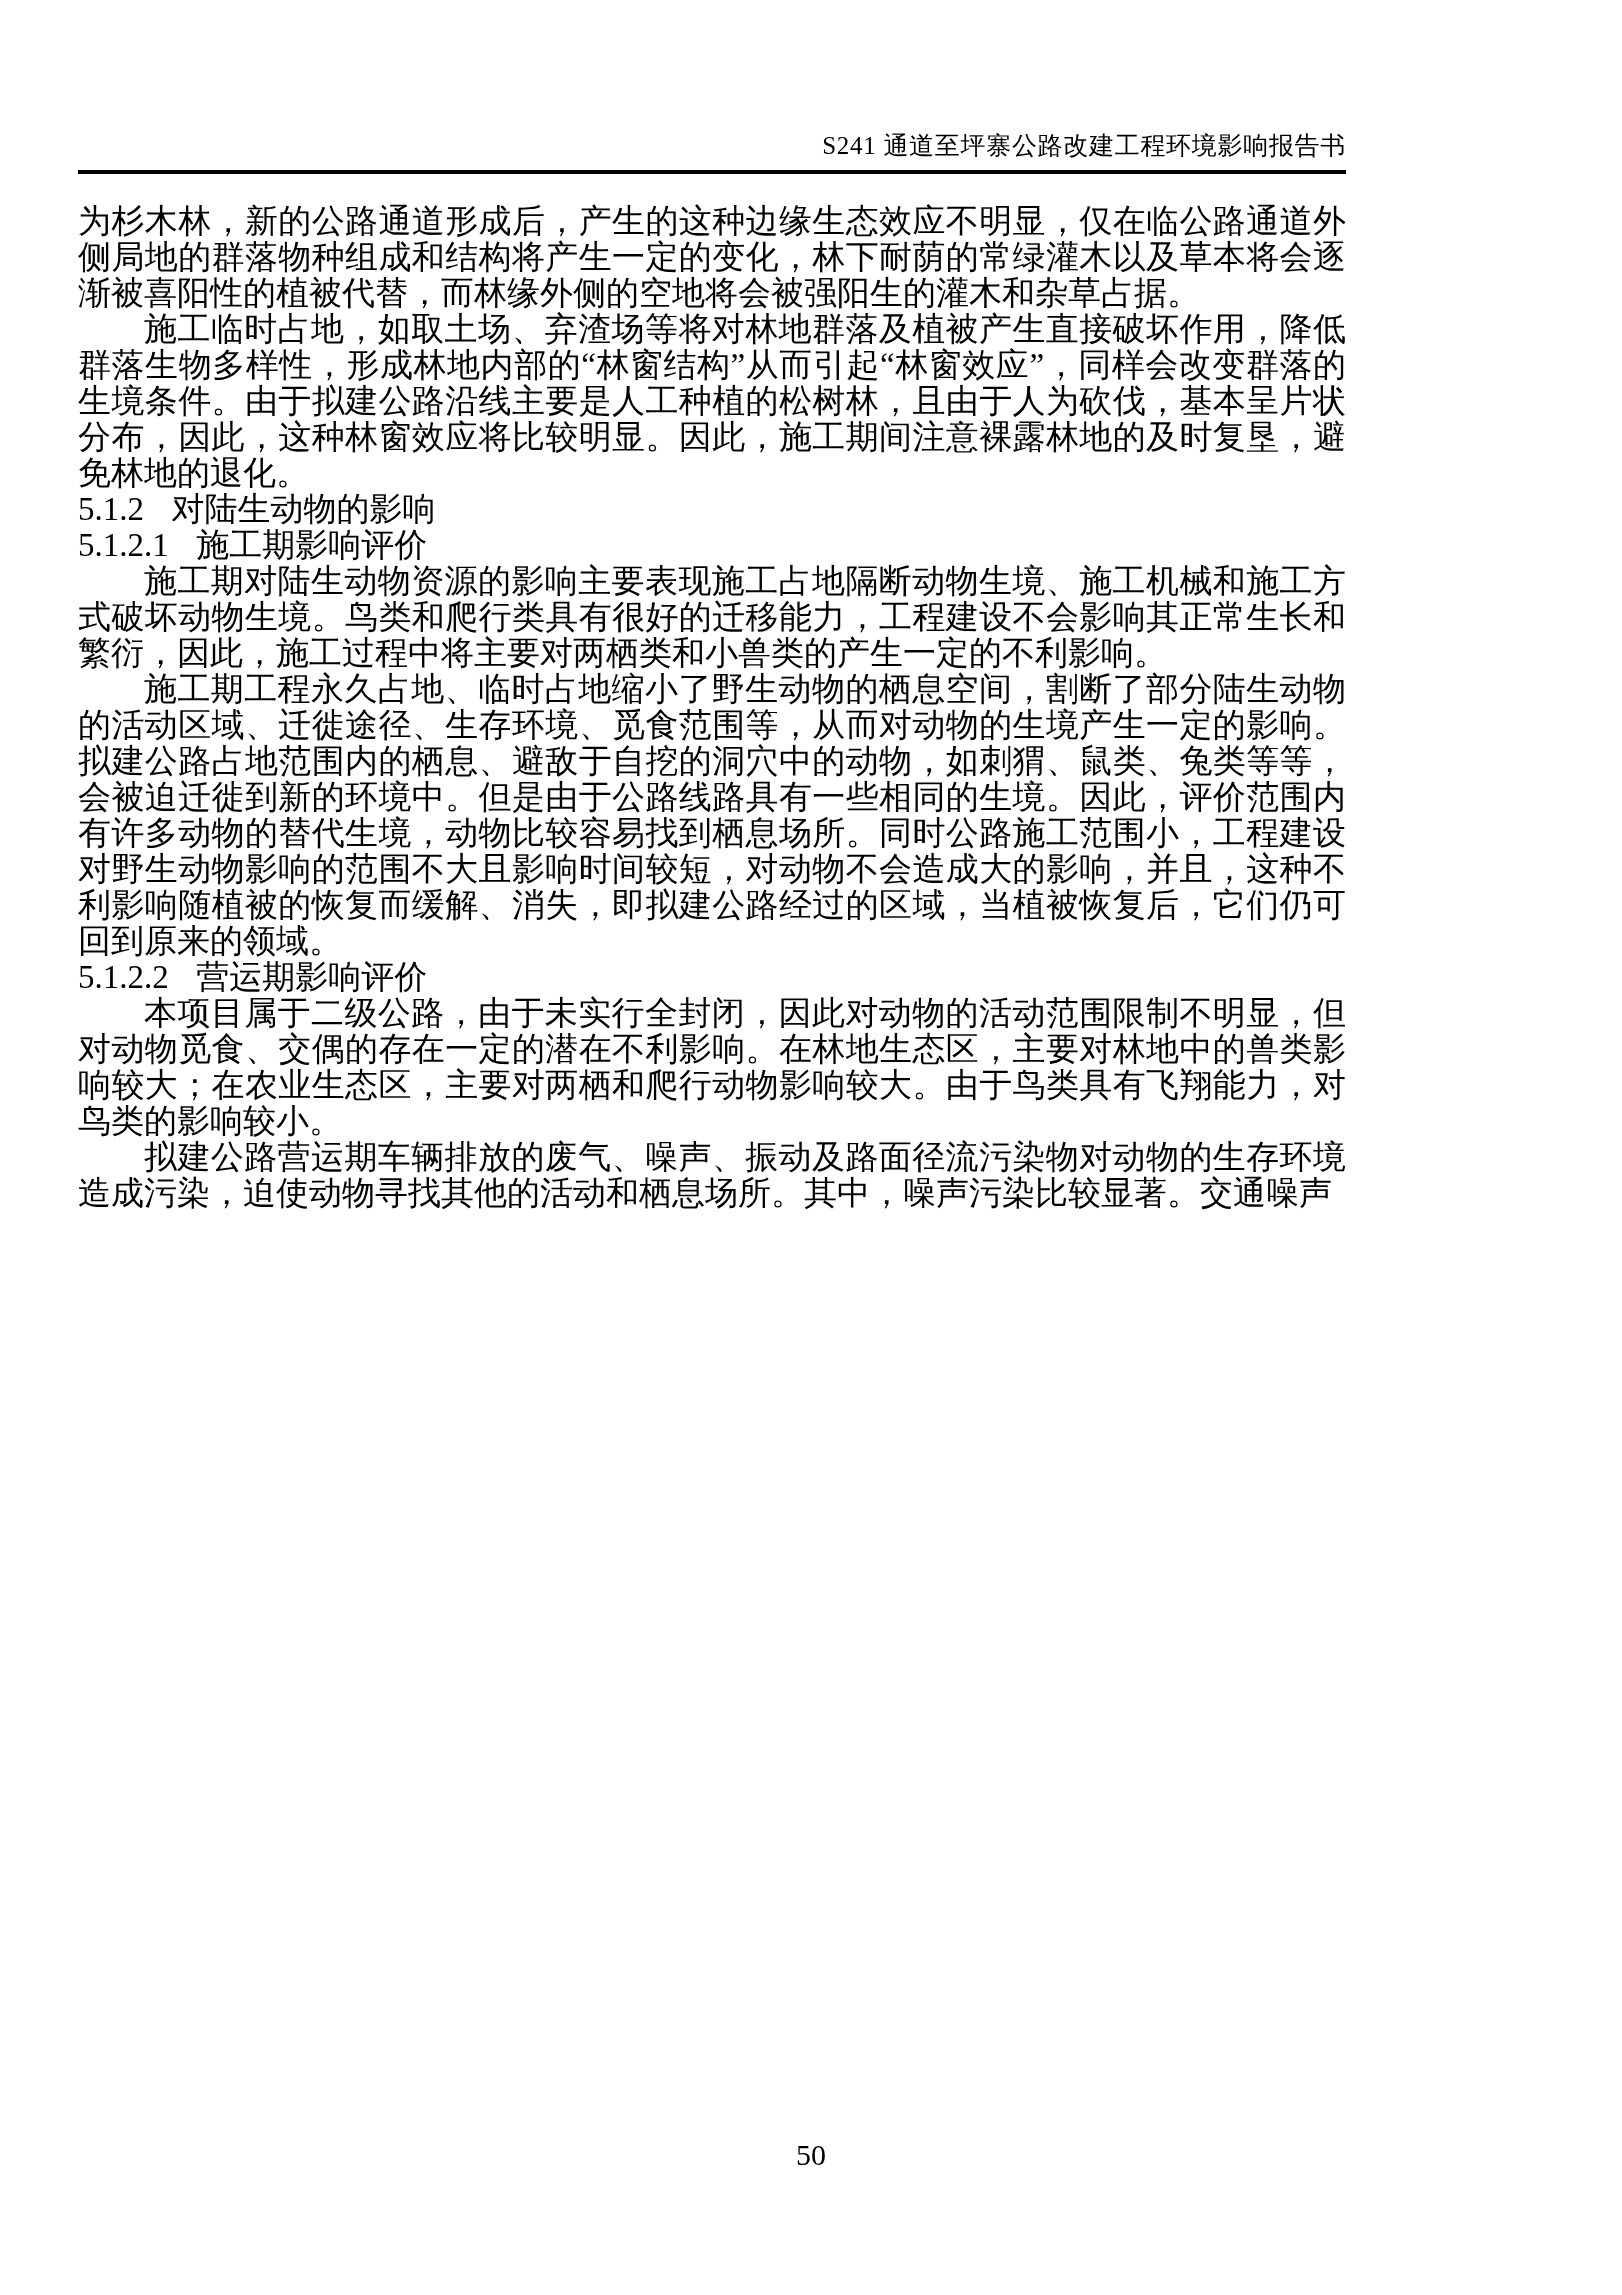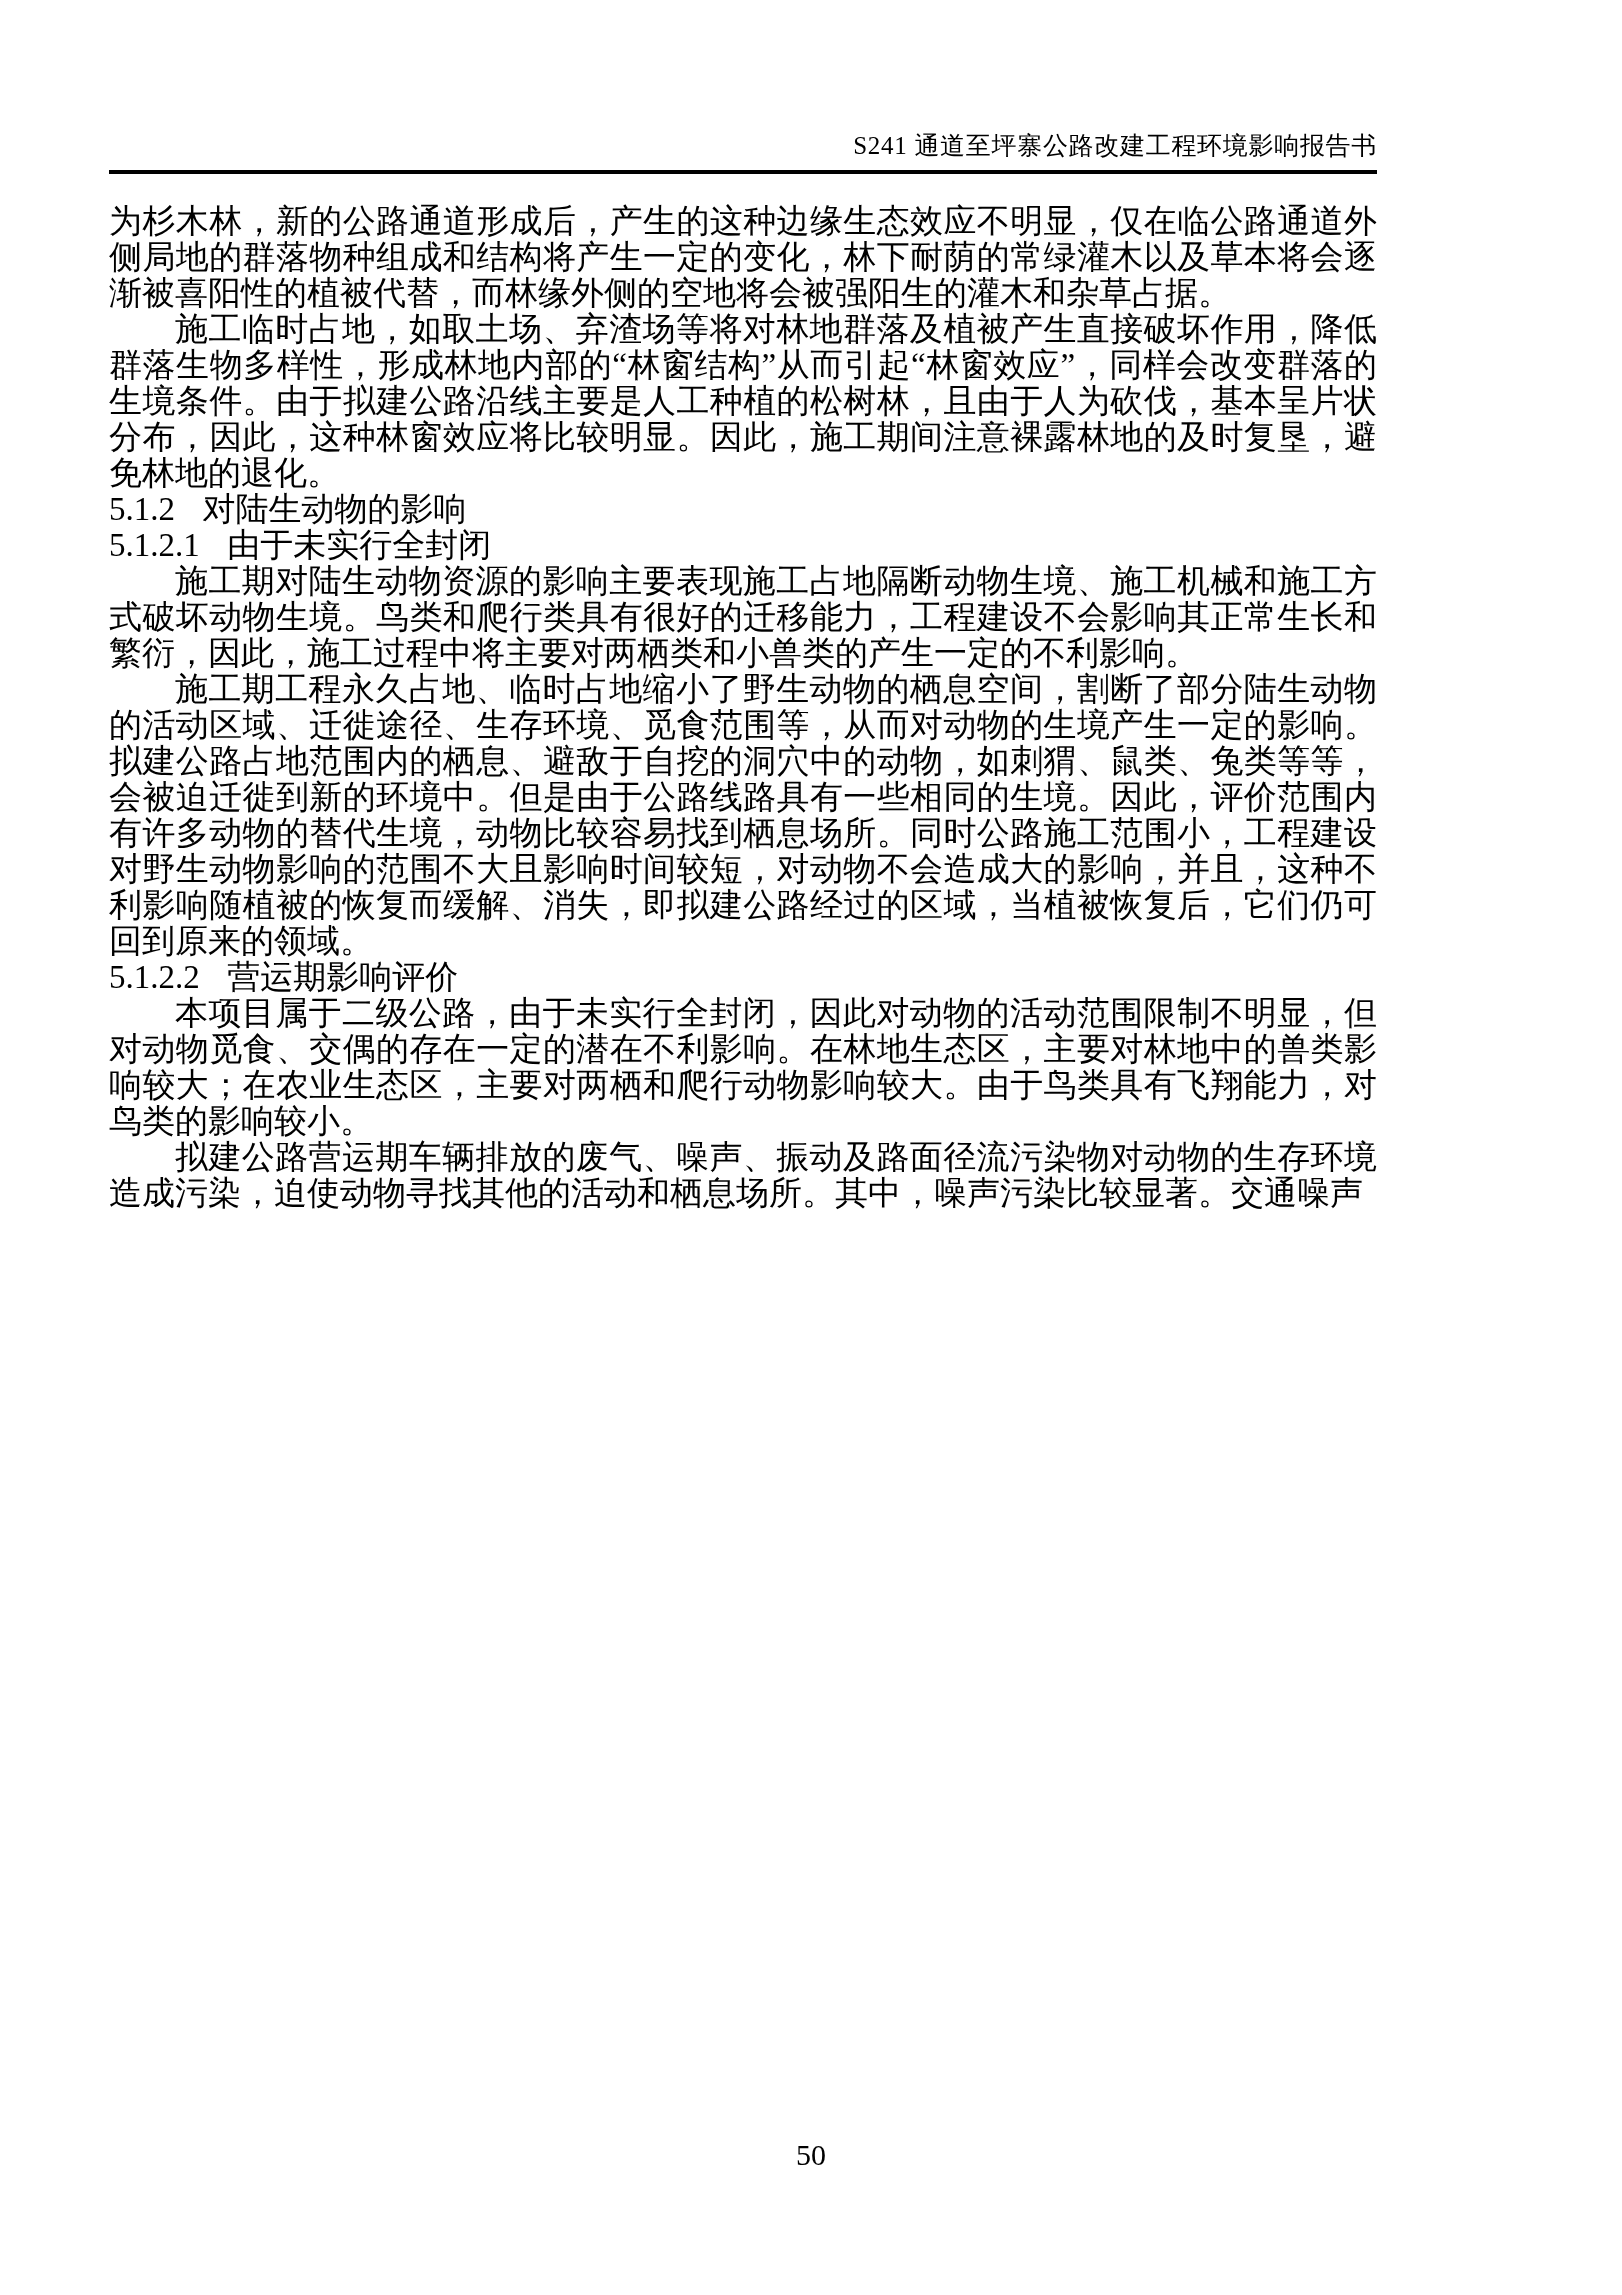--- a/index.html
+++ b/index.html
@@ -10,21 +10,21 @@
   .page {
     position: relative;
     width: 1622px;
     height: 2295px;
     background: #ffffff;
     color: #000000;
     font-family: "Liberation Serif", "DejaVu Serif", serif;
     overflow: hidden;
   }
   .content-col {
-    margin-left: 109px;
+    margin-left: 78px;
     width: 1268px;
   }
   
   .page-header {
     padding-top: 130px;
   }
   .header-title {
     text-align: right;
     font-size: 25px;
     line-height: 31px;
@@ -75,21 +75,21 @@
     <header class="page-header">
       <div class="header-title">S241 通道至坪寨公路改建工程环境影响报告书</div>
       <div class="header-rule"></div>
     </header>
 
     <main class="doc-body" id="doc-body">
 
     <p class="para no-indent">为杉木林，新的公路通道形成后，产生的这种边缘生态效应不明显，仅在临公路通道外侧局地的群落物种组成和结构将产生一定的变化，林下耐荫的常绿灌木以及草本将会逐渐被喜阳性的植被代替，而林缘外侧的空地将会被强阳生的灌木和杂草占据。</p>
         <p class="para">施工临时占地，如取土场、弃渣场等将对林地群落及植被产生直接破坏作用，降低群落生物多样性，形成林地内部的“林窗结构”从而引起“林窗效应”，同样会改变群落的生境条件。由于拟建公路沿线主要是人工种植的松树林，且由于人为砍伐，基本呈片状分布，因此，这种林窗效应将比较明显。因此，施工期间注意裸露林地的及时复垦，避免林地的退化。</p>
         <h3 class="num-heading"><span class="num">5.1.2</span><span>对陆生动物的影响</span></h3>
-        <h3 class="num-heading"><span class="num">5.1.2.1</span><span>由于未实行全封闭</span></h3>
+        <h3 class="num-heading"><span class="num">5.1.2.1</span><span>施工期影响评价</span></h3>
         <p class="para">施工期对陆生动物资源的影响主要表现施工占地隔断动物生境、施工机械和施工方式破坏动物生境。鸟类和爬行类具有很好的迁移能力，工程建设不会影响其正常生长和繁衍，因此，施工过程中将主要对两栖类和小兽类的产生一定的不利影响。</p>
         <p class="para">施工期工程永久占地、临时占地缩小了野生动物的栖息空间，割断了部分陆生动物的活动区域、迁徙途径、生存环境、觅食范围等，从而对动物的生境产生一定的影响。拟建公路占地范围内的栖息、避敌于自挖的洞穴中的动物，如刺猬、鼠类、兔类等等，会被迫迁徙到新的环境中。但是由于公路线路具有一些相同的生境。因此，评价范围内有许多动物的替代生境，动物比较容易找到栖息场所。同时公路施工范围小，工程建设对野生动物影响的范围不大且影响时间较短，对动物不会造成大的影响，并且，这种不利影响随植被的恢复而缓解、消失，即拟建公路经过的区域，当植被恢复后，它们仍可回到原来的领域。</p>
         <h3 class="num-heading"><span class="num">5.1.2.2</span><span>营运期影响评价</span></h3>
         <p class="para">本项目属于二级公路，由于未实行全封闭，因此对动物的活动范围限制不明显，但对动物觅食、交偶的存在一定的潜在不利影响。在林地生态区，主要对林地中的兽类影响较大；在农业生态区，主要对两栖和爬行动物影响较大。由于鸟类具有飞翔能力，对鸟类的影响较小。</p>
         <p class="para">拟建公路营运期车辆排放的废气、噪声、振动及路面径流污染物对动物的生存环境造成污染，迫使动物寻找其他的活动和栖息场所。其中，噪声污染比较显著。交通噪声</p>
       </main>
 
   </div>
 
   <footer class="page-footer">

